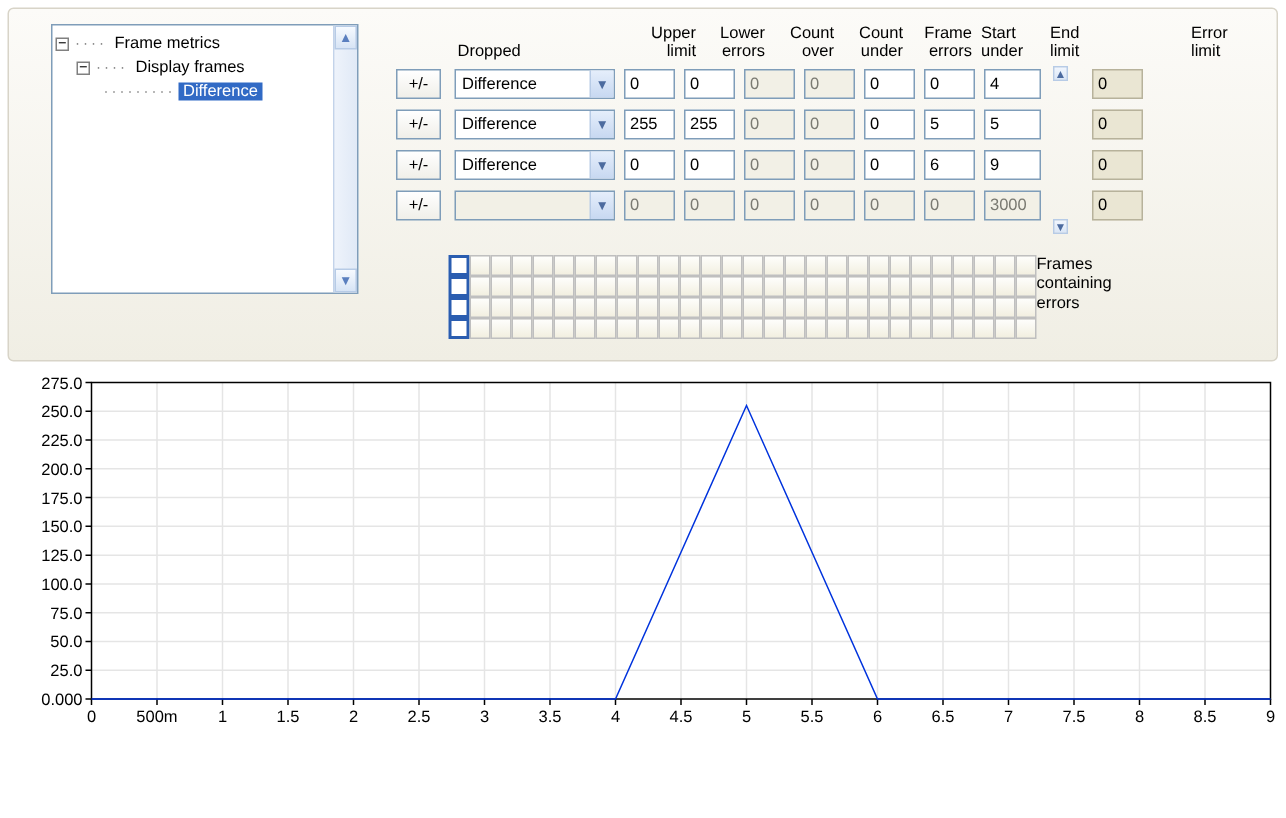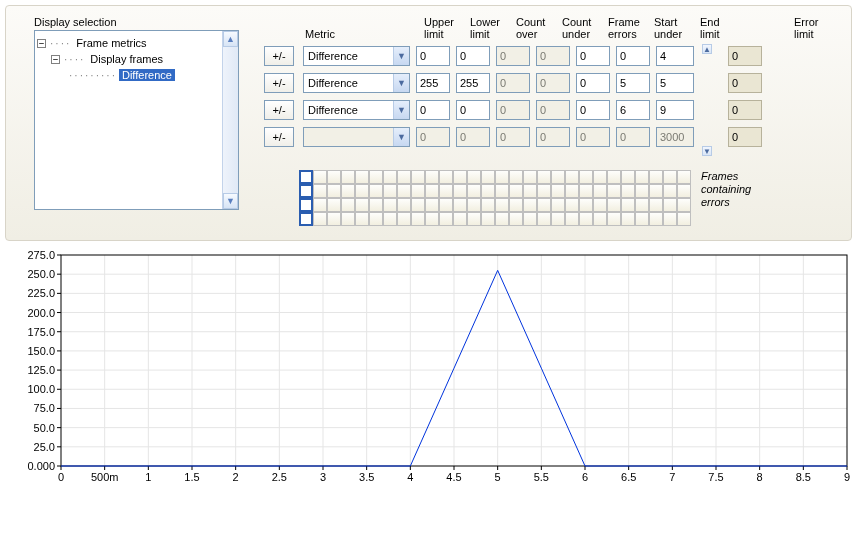--- a/index.html
+++ b/index.html
@@ -53,21 +53,21 @@
   .selected{background:#316ac5;color:#fff;}
   .indent1{margin-left:14px;}
   .indent2{margin-left:32px;}
 
   
   .rules-area{margin-left:25px;}
   .headers{display:flex;height:24px;align-items:flex-end;padding-bottom:0;}
   .hcol{font-size:11px;line-height:12px;}
   .col-btn{width:35px;}
   .col-metric{width:113px;}
-  .col-num{width:40px;text-align:left;margin-top:40px;}
+  .col-num{width:40px;text-align:right;margin-top:40px;}
   .col-sf{width:40px;}
   .col-ef{width:44px;}
   .col-scroll{width:16px;}
   .col-gap{width:16px;}
   .col-err{width:40px;}
   .hcol + .hcol{}
   .headers .col-btn{}
   .headers div{margin-right:6px;}
 
   .rule-row{display:flex;align-items:center;margin-top:5px;height:22px;}
@@ -103,39 +103,38 @@
 
   
   .frames-row{display:flex;margin-top:14px;align-items:flex-start;margin-left:35px;}
   .frame-grid{}
   .frame-grid .frow{display:flex;}
   .fcell{
     width:14px;height:14px;border:1px solid #bfbfbf;background:linear-gradient(#fefefc,#f2efe0);
     margin:0;
   }
   .fcell.lead{border:2px solid #2a5db0;background:#fff;}
-  .frames-label{margin-left:10px;line-height:13px;font-style:italic;}
+  .frames-label{margin-left:0;line-height:13px;}
 
   
   .chart-wrap{margin:8px 5px 5px 5px;}
   svg{display:block;}
   .axis-text{font-family:Arial,sans-serif;font-size:11px;fill:#000;}
   .grid line{stroke:#e5e5e5;stroke-width:1;}
   .axis line{stroke:#000;stroke-width:1;}
   .plotline{stroke:#0033dd;stroke-width:1;fill:none;}
   .plotborder{stroke:#000;stroke-width:1;fill:none;}
 </style>
 </head>
 <body>
 
 <div class="top-panel">
   <div class="top-row">
 
     <div>
-      <div class="tree-label">Display selection</div>
       <div class="tree">
         <div class="tree-inner">
           <div class="tree-row">
             <span class="expander">−</span>
             <span class="dots">····</span>
             <span class="node">Frame metrics</span>
           </div>
           <div class="tree-row indent1">
             <span class="expander">−</span>
             <span class="dots">····</span>
@@ -149,25 +148,25 @@
         <div class="tree-scroll">
           <div class="sb-btn">▲</div>
           <div class="sb-btn">▼</div>
         </div>
       </div>
     </div>
 
     <div class="rules-area">
       <div class="headers">
         <div class="hcol col-btn"></div>
-        <div class="hcol col-metric">Metric</div>
+        <div class="hcol col-metric">Dropped</div>
         <div class="hcol col-num" style="white-space:pre-line">Upper
 limit</div>
         <div class="hcol col-num" style="white-space:pre-line">Lower
-limit</div>
+errors</div>
         <div class="hcol col-num" style="white-space:pre-line">Count
 over</div>
         <div class="hcol col-num" style="white-space:pre-line">Count
 under</div>
         <div class="hcol col-num" style="white-space:pre-line">Frame
 errors</div>
         <div class="hcol col-sf" style="white-space:pre-line">Start
 under</div>
         <div class="hcol col-ef" style="white-space:pre-line">End
 limit</div>

